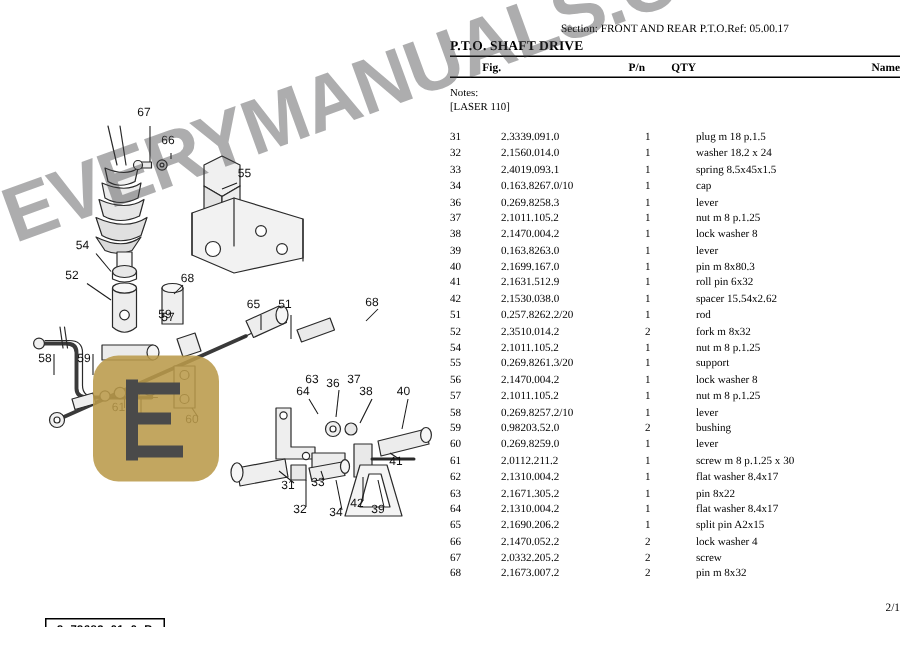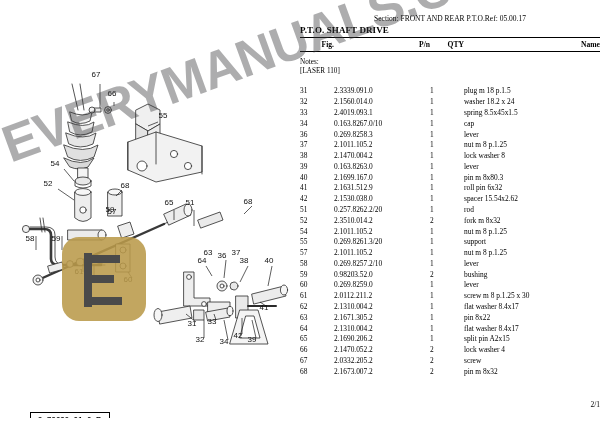--- a/index.html
+++ b/index.html
@@ -428,20 +428,26 @@
             <td>1</td>
             <td>nut m 8 p.1.25</td>
           </tr>
           <tr>
             <td>55</td>
             <td>0.269.8261.3/20</td>
             <td>1</td>
             <td>support</td>
           </tr>
           <tr>
+            <td>56</td>
+            <td>2.1470.004.2</td>
+            <td>1</td>
+            <td>lock washer 8</td>
+          </tr>
+          <tr>
             <td>57</td>
             <td>2.1011.105.2</td>
             <td>1</td>
             <td>nut m 8 p.1.25</td>
           </tr>
           <tr>
             <td>58</td>
             <td>0.269.8257.2/10</td>
             <td>1</td>
             <td>lever</td>

